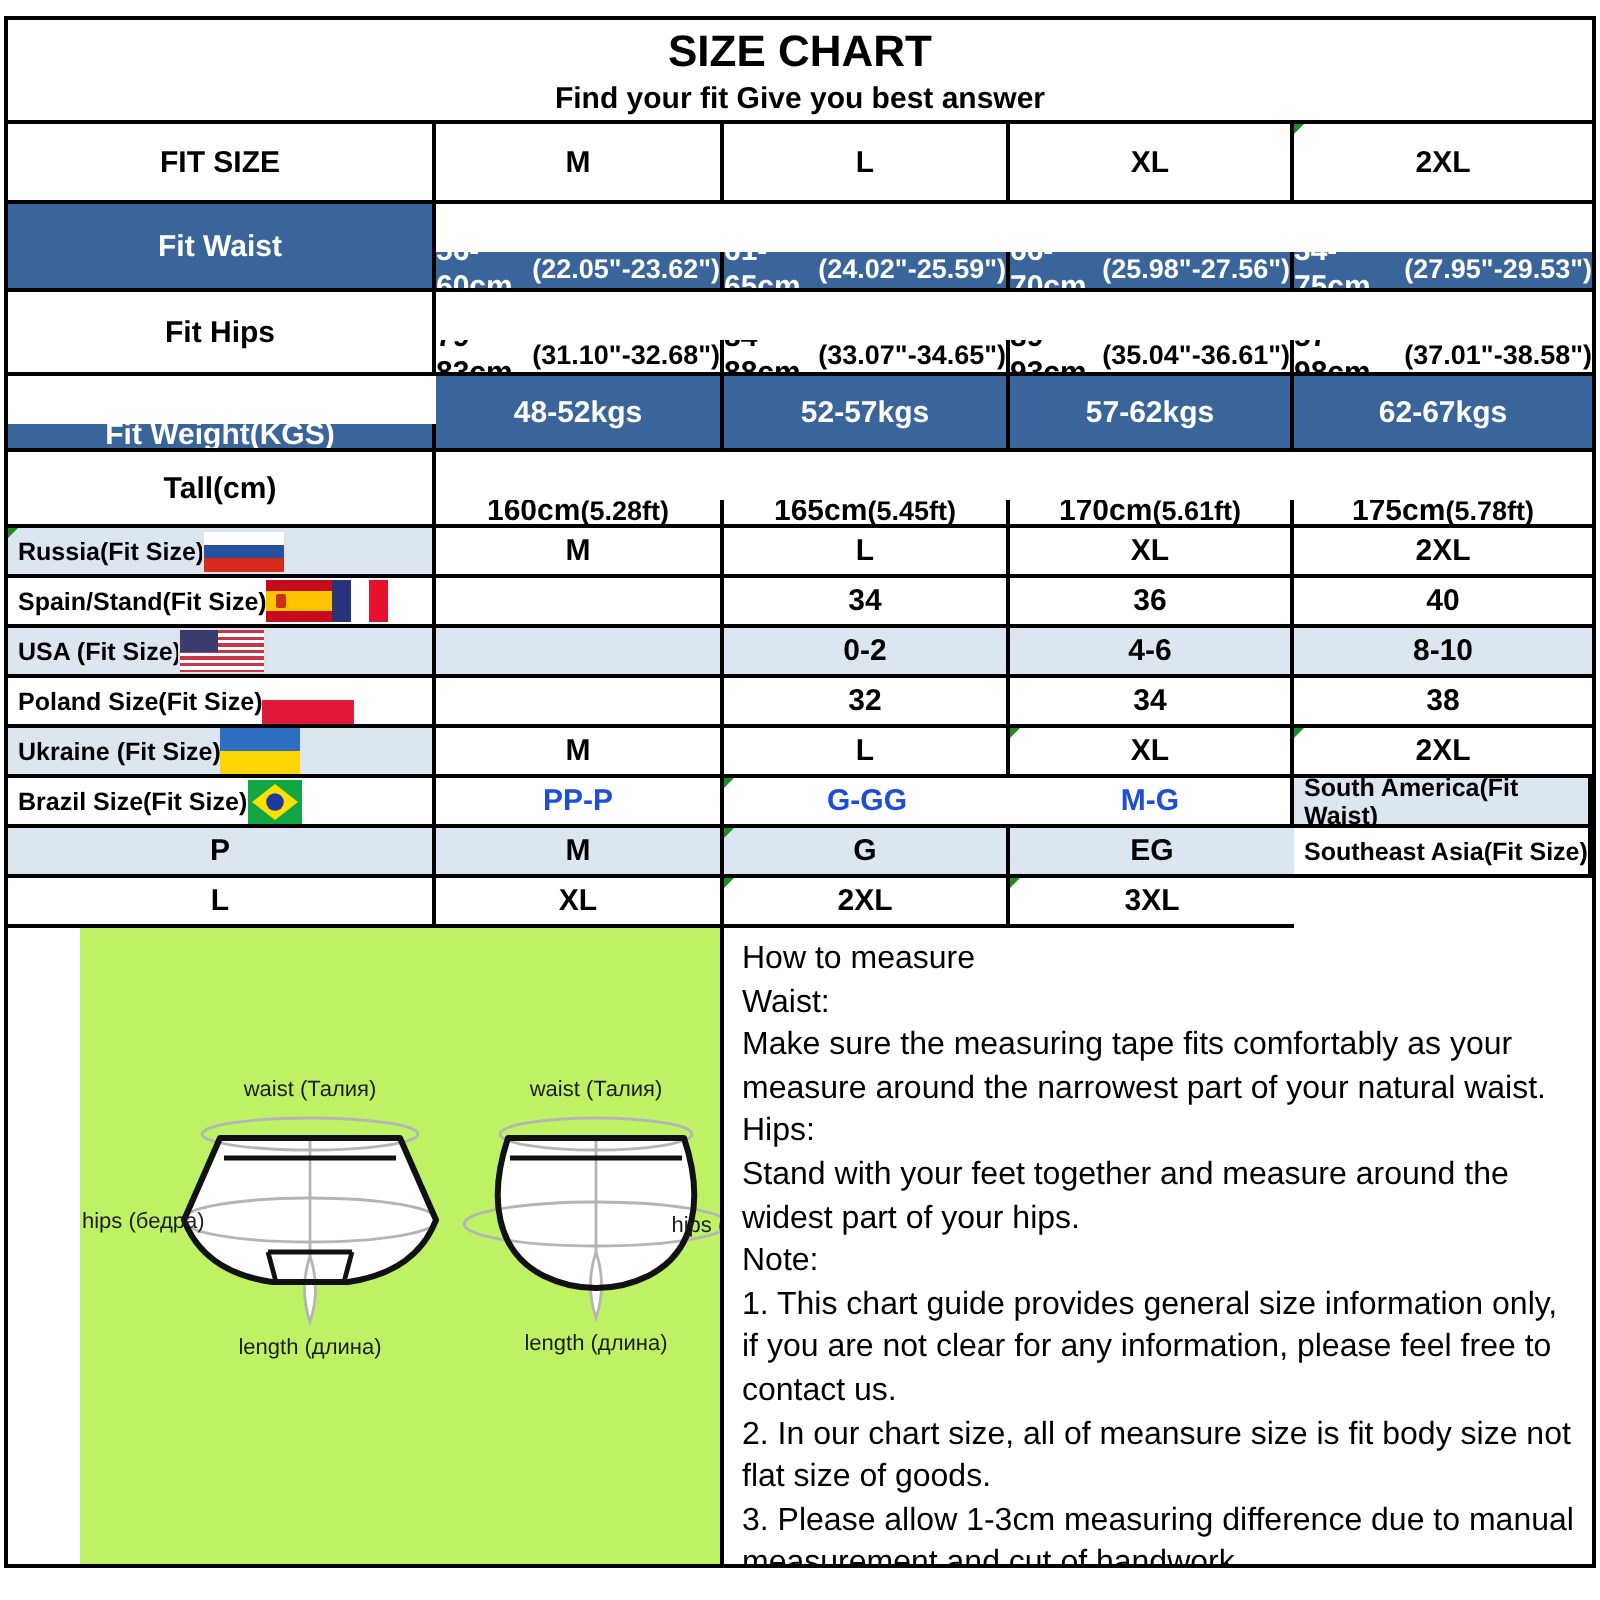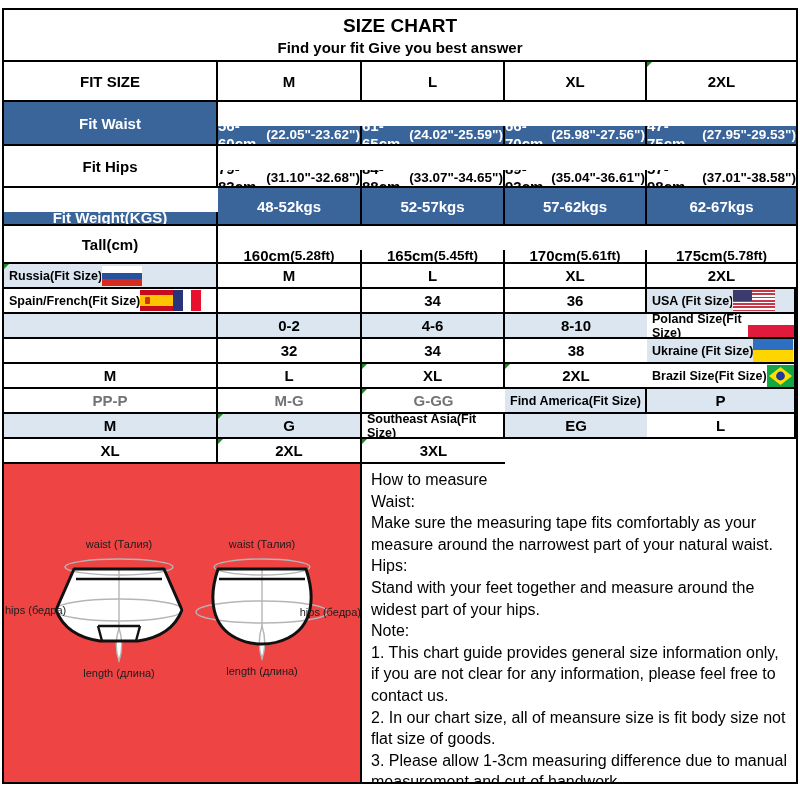--- a/index.html
+++ b/index.html
@@ -7,29 +7,29 @@
          font-family:"Liberation Sans","DejaVu Sans",sans-serif;color:#000;}
   .tbl{position:absolute;left:2px;top:8px;width:792px;border:2px solid #000;
        display:grid;background:#fff;
        grid-template-columns:214px 144px 143px 142px 149px;
        grid-template-rows:52px 40px 44px 42px 38px 38px repeat(8,25px) 318px;}
   .c{border-right:2px solid #000;border-bottom:2px solid #000;display:flex;
      align-items:center;justify-content:center;font-weight:bold;font-size:15px;
      position:relative;overflow:hidden;background:#fff;}
   .e{border-right:none;}
   .title{grid-column:1/6;border-right:none;flex-direction:column;gap:2px;}
-  .t1{font-size:19px;font-weight:bold;}
+  .t1{font-size:22px;font-weight:bold;}
   .t2{font-size:15px;font-weight:bold;}
   .two{flex-direction:row;line-height:1.22;margin-top:24px;}
   .sub{font-size:13.5px;}
   .bl{background:#3A659B;color:#fff;}
   .lt{background:#DCE6F1;}
-  .red{color:#737373;}
+  .red{color:#1d4ed8;}
   .cl{justify-content:flex-start;padding-left:5px;gap:0;font-size:12.5px;}
-  .dgm{grid-column:1/3;border-bottom:none;display:block;background:#ef4444;}
+  .dgm{grid-column:1/3;border-bottom:none;display:block;background:#bef264;margin-left:36px;}
   .guide{grid-column:3/6;border:none;display:block;font-weight:normal;
          font-size:16px;line-height:21.6px;padding:5px 9px;text-align:left;}
   .gt::before{content:"";position:absolute;top:0;left:0;
               border-top:5px solid #1f8b24;border-right:5px solid transparent;}
   .flag{display:inline-block;flex:0 0 auto;}
   .f-russia{width:40px;height:20px;box-shadow:0 0 0 1px #e2e2e2;
     background:linear-gradient(to bottom,#fff 0 33%,#27509e 33% 66%,#d52b1e 66%);}
   .f-spain{width:33px;height:21px;position:relative;
     background:linear-gradient(to bottom,#c60b1e 0 26%,#ffc400 26% 74%,#c60b1e 74%);}
   .f-spain::after{content:"";position:absolute;left:5px;top:7px;width:5px;height:7px;
@@ -71,21 +71,21 @@
     </div>
     <div class="c bl two">
       <span>61-65cm</span>
       <span class="sub">(24.02"-25.59")</span>
     </div>
     <div class="c bl two">
       <span>66-70cm</span>
       <span class="sub">(25.98"-27.56")</span>
     </div>
     <div class="c bl two e">
-      <span>47-75cm</span>
+      <span>34-75cm</span>
       <span class="sub">(27.95"-29.53")</span>
     </div>
 
     <div class="c">Fit Hips</div>
     <div class="c two">
       <span>79-83cm</span>
       <span class="sub">(31.10"-32.68")</span>
     </div>
     <div class="c two">
       <span>84-88cm</span>
@@ -130,27 +130,28 @@
     <div class="c cl lt gt">
       <span>Russia(Fit Size)</span>
       <span class="flag f-russia"></span>
     </div>
     <div class="c">M</div>
     <div class="c">L</div>
     <div class="c">XL</div>
     <div class="c e">2XL</div>
 
     <div class="c cl">
-      <span>Spain/French(Fit Size)</span>
+      <span>Spain/Stand(Fit Size)</span>
       <span class="flag f-spain"></span>
       <span class="flag f-france"></span>
     </div>
     <div class="c"></div>
     <div class="c">34</div>
     <div class="c">36</div>
+    <div class="c e">40</div>
 
     <div class="c cl lt">
       <span>USA (Fit Size)</span>
       <span class="flag f-usa"></span>
     </div>
     <div class="c lt"></div>
     <div class="c lt">0-2</div>
     <div class="c lt">4-6</div>
     <div class="c lt e">8-10</div>
 
@@ -174,34 +175,34 @@
 
     <div class="c cl">
       <span>Brazil Size(Fit Size)</span>
       <svg class="flag" width="27" height="22" viewBox="0 0 27 22">
         <rect width="27" height="22" fill="#12a644"></rect>
         <polygon points="13.5,2 25,11 13.5,20 2,11" fill="#ffdf00"></polygon>
         <circle cx="13.5" cy="11" r="4.4" fill="#1c3aa0"></circle>
       </svg>
     </div>
     <div class="c red">PP-P</div>
+    <div class="c red e gt">G-GG</div>
     <div class="c red">M-G</div>
-    <div class="c red e gt">G-GG</div>
 
     <div class="c cl lt">
-      <span>Find America(Fit Size)</span>
+      <span>South America(Fit Waist)</span>
     </div>
     <div class="c lt">P</div>
     <div class="c lt">M</div>
     <div class="c lt gt">G</div>
+    <div class="c lt e">EG</div>
+
     <div class="c cl">
       <span>Southeast Asia(Fit Size)</span>
     </div>
-
-    <div class="c lt e">EG</div>
     <div class="c">L</div>
     <div class="c">XL</div>
     <div class="c gt">2XL</div>
     <div class="c e gt">3XL</div>
 
     <div class="c dgm">
       <svg class="svgwrap" width="358" height="170" viewBox="0 0 358 170">
 
         <g>
           <path d="M70,45 L160,45 L178,86 Q168,112 134,117 L96,117 Q62,112 52,86 Z" fill="#fff" stroke="none"></path>

